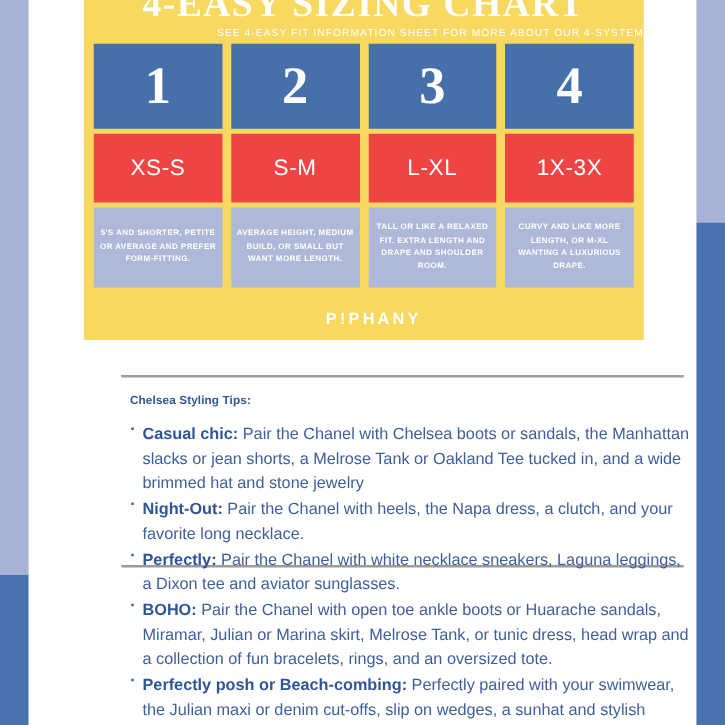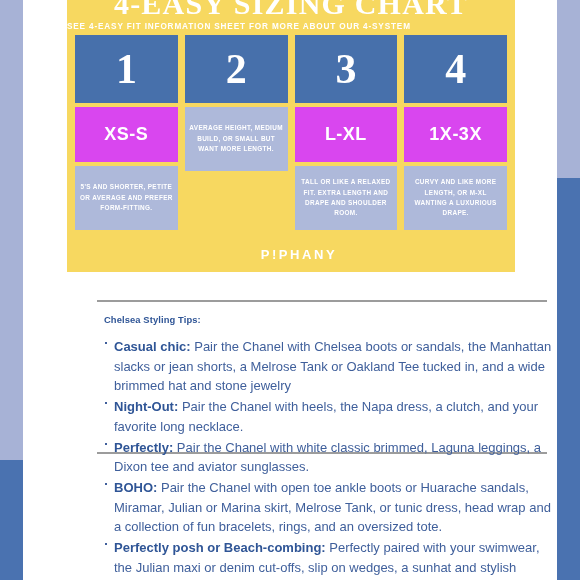--- a/index.html
+++ b/index.html
@@ -47,46 +47,46 @@
     text-align:center;
     color:#ffffff;
     font-size:30px;
     letter-spacing:1.2px;
     font-weight:bold;
     font-family:"Liberation Serif", serif;
     white-space:nowrap;
   }
   #chart-subtitle{
     position:absolute;left:0;right:0;top:22px;
-    text-align:left;
+    text-align:right;
     color:#ffffff;
     font-size:8.2px;
     letter-spacing:0.85px;
-    font-weight:bold;
+    font-weight:normal;
     white-space:nowrap;
   }
 
   
   #size-grid{
     position:absolute;left:8px;right:8px;top:35px;
     display:flex;gap:7px;
   }
   .size-col{flex:1;display:flex;flex-direction:column;gap:4px;}
 
   .num-box{
     height:68px;background:#4770ab;
     display:flex;align-items:center;justify-content:center;
     color:#ffffff;
     font-family:"Liberation Serif", serif;
     font-size:42px;font-weight:bold;line-height:1;
   }
   .size-box{
-    height:55px;background:#d946ef;
+    height:55px;background:#ef4444;
     display:flex;align-items:center;justify-content:center;
-    color:#ffffff;font-size:18px;font-weight:bold;letter-spacing:0.5px;
+    color:#ffffff;font-size:18px;font-weight:normal;letter-spacing:0.5px;
   }
   .desc-box{
     height:64px;background:#aeb9da;
     display:flex;align-items:center;justify-content:center;
     padding:3px 4px;box-sizing:border-box;
     color:#ffffff;font-size:6.4px;font-weight:bold;
     letter-spacing:0.35px;line-height:1.62;text-align:center;
   }
 
   #brand{
@@ -147,20 +147,21 @@
       <div id="size-grid">
 
         <div class="size-col">
           <div class="num-box">1</div>
           <div class="size-box">XS-S</div>
           <div class="desc-box">5'S AND SHORTER, PETITE OR AVERAGE AND PREFER FORM-FITTING.</div>
         </div>
 
         <div class="size-col">
           <div class="num-box">2</div>
+          <div class="size-box">S-M</div>
           <div class="desc-box">AVERAGE HEIGHT, MEDIUM BUILD, OR SMALL BUT WANT MORE LENGTH.</div>
         </div>
 
         <div class="size-col">
           <div class="num-box">3</div>
           <div class="size-box">L-XL</div>
           <div class="desc-box">TALL OR LIKE A RELAXED FIT. EXTRA LENGTH AND DRAPE AND SHOULDER ROOM.</div>
         </div>
 
         <div class="size-col">
@@ -180,21 +181,21 @@
     <div id="tips">
       <div id="tips-heading">Chelsea Styling Tips:</div>
       <ul id="tips-list">
         <li>
           <span class="tip-label">Casual chic:</span><span> Pair the Chanel with Chelsea boots or sandals, the Manhattan slacks or jean shorts, a Melrose Tank or Oakland Tee tucked in, and a wide brimmed hat and stone jewelry</span>
         </li>
         <li>
           <span class="tip-label">Night-Out:</span><span> Pair the Chanel with heels, the Napa dress, a clutch, and your favorite long necklace.</span>
         </li>
         <li>
-          <span class="tip-label">Perfectly:</span><span> Pair the Chanel with white classic brimmed, Laguna leggings, a Dixon tee and aviator sunglasses.</span>
+          <span class="tip-label">Perfectly:</span><span> Pair the Chanel with white necklace sneakers, Laguna leggings, a Dixon tee and aviator sunglasses.</span>
         </li>
         <li>
           <span class="tip-label">BOHO:</span><span> Pair the Chanel with open toe ankle boots or Huarache sandals, Miramar, Julian or Marina skirt, Melrose Tank, or tunic dress, head wrap and a collection of fun bracelets, rings, and an oversized tote.</span>
         </li>
         <li>
           <span class="tip-label">Perfectly posh or Beach-combing:</span><span> Perfectly paired with your swimwear, the Julian maxi or denim cut-offs, slip on wedges, a sunhat and stylish shades!</span>
         </li>
       </ul>
     </div>
 

